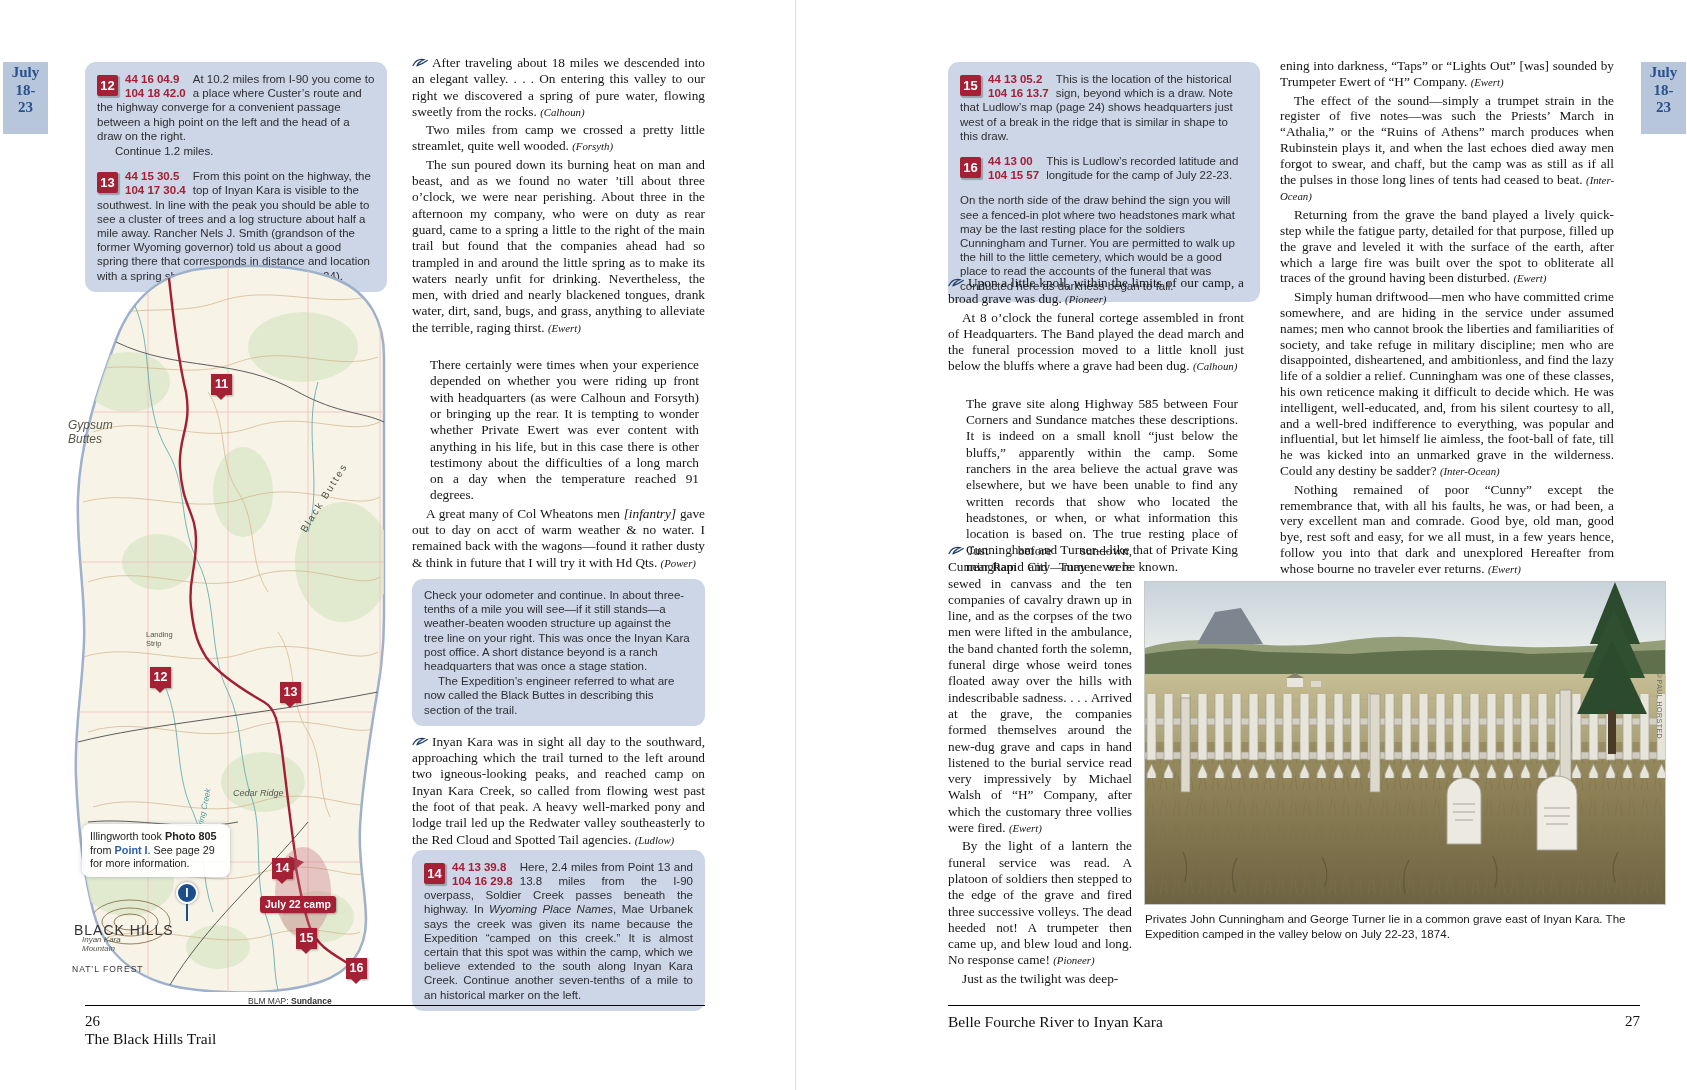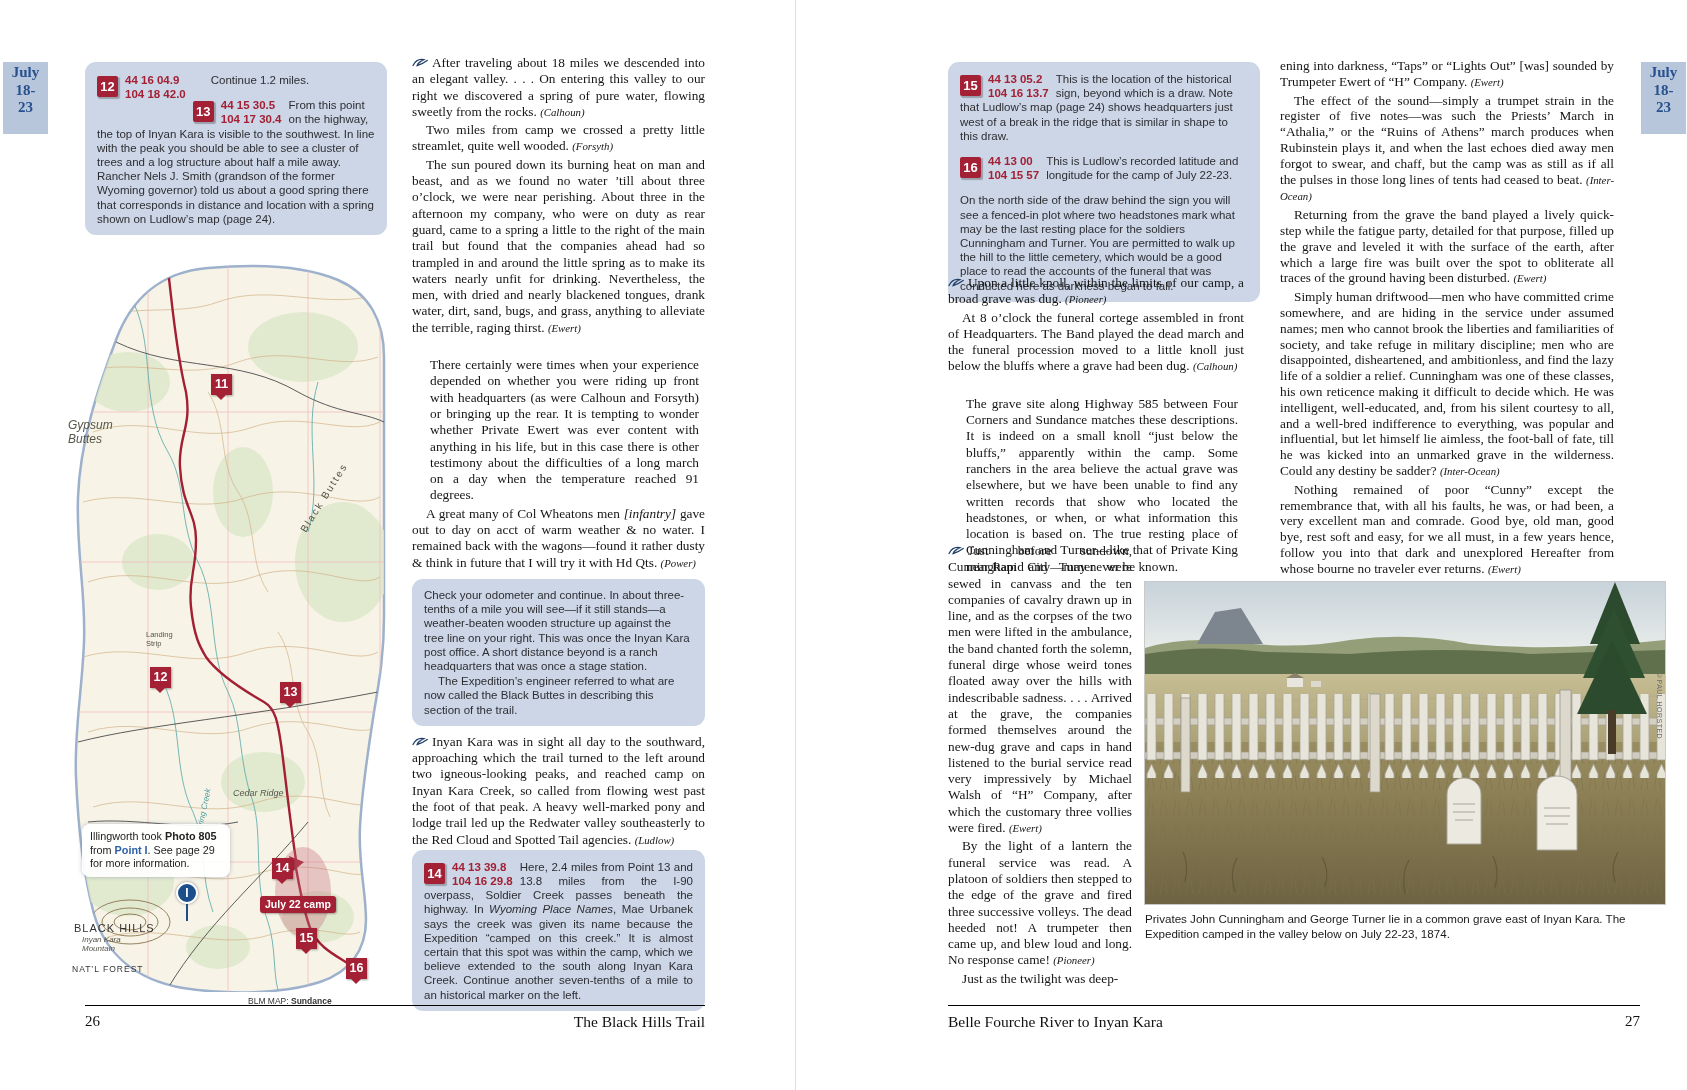--- a/index.html
+++ b/index.html
@@ -92,20 +92,21 @@
   <span>23</span>
 </div>
 
 <div class="abs wpbox" style="left:85px; top:62px; width:302px;">
   <div class="wp-entry">
     <span class="wp-badge">12</span>
     <span class="wp-coords">
       <span>44 16 04.9</span>
       <span>104 18 42.0</span>
     </span>
+    <span>At 10.2 miles from I-90 you come to a place where Custer’s route and the highway converge for a convenient passage between a high point on the left and the head of a draw on the right.</span>
     <span class="wp-more">Continue 1.2 miles.</span>
   </div>
   <div class="wp-entry">
     <span class="wp-badge">13</span>
     <span class="wp-coords">
       <span>44 15 30.5</span>
       <span>104 17 30.4</span>
     </span>
     <span>From this point on the highway, the top of Inyan Kara is visible to the southwest. In line with the peak you should be able to see a cluster of trees and a log structure about half a mile away. Rancher Nels J. Smith (grandson of the former Wyoming governor) told us about a good spring there that corresponds in distance and location with a spring shown on Ludlow’s map (page 24).</span>
   </div>
@@ -186,21 +187,21 @@
 
       <ellipse cx="235" cy="630" rx="28" ry="45" fill="#c76a7a" opacity="0.35"></ellipse>
     </g>
   </svg>
 
   <div class="mlabel" style="left:0px; top:156px; font-size:12px; font-style:italic; width:44px;">Gypsum Buttes</div>
   <div class="mlabel" style="left:216px; top:230px; font-size:10px; letter-spacing:2px; transform:rotate(-58deg); white-space:nowrap;">Black Buttes</div>
   <div class="mlabel" style="left:78px; top:368px; font-size:7.5px; width:34px;">Landing Strip</div>
   <div class="mlabel" style="left:165px; top:526px; font-size:9px; font-style:italic; white-space:nowrap;">Cedar Ridge</div>
   <div class="mlabel" style="left:112px; top:545px; font-size:8px; font-style:italic; color:#4a9a9a; transform:rotate(-78deg); white-space:nowrap;">Spring Creek</div>
-  <div class="mlabel" style="left:6px; top:660px; font-size:11px; letter-spacing:1px; white-space:nowrap; color:#333;">BLACK HILLS</div>
+  <div class="mlabel" style="left:6px; top:660px; font-size:14px; letter-spacing:1px; white-space:nowrap; color:#333;">BLACK HILLS</div>
   <div class="mlabel" style="left:14px; top:673px; font-size:8px; font-style:italic; width:56px;">Inyan Kara Mountain</div>
   <div class="mlabel" style="left:4px; top:702px; font-size:8.5px; letter-spacing:1px; white-space:nowrap; color:#333;">NAT’L FOREST</div>
 
   <div class="map-note" style="left:14px; top:562px; width:148px;">
     <span>Illingworth took </span><b>Photo 805</b><span> from </span><span class="blue">Point I</span><span>. See page 29 for more information.</span>
   </div>
 
   <div class="mk" style="left:143px; top:112px;">11</div>
   <div class="mk" style="left:82px;  top:405px;">12</div>
   <div class="mk" style="left:212px; top:420px;">13</div>
@@ -248,21 +249,21 @@
       <span class="wp-badge">14</span>
       <span class="wp-coords">
         <span>44 13 39.8</span>
         <span>104 16 29.8</span>
       </span>
       <span><span>Here, 2.4 miles from Point 13 and 13.8 miles from the I-90 overpass, Soldier Creek passes beneath the highway. In </span><span class="em">Wyoming Place Names</span><span>, Mae Urbanek says the creek was given its name because the Expedition “camped on this creek.” It is almost certain that this spot was within the camp, which we believe extended to the south along Inyan Kara Creek. Continue another seven-tenths of a mile to an historical marker on the left.</span></span>
     </div>
   </div>
 </div>
 
-<div class="abs footer" style="left:85px; top:1005px; width:620px;">
+<div class="abs footer" style="left:85px; top:1005px; width:620px;flex-direction:column;">
   <span class="pg">26</span>
   <span>The Black Hills Trail</span>
 </div>
 
 <div class="abs wpbox" style="left:948px; top:62px; width:312px;">
   <div class="wp-entry">
     <span class="wp-badge">15</span>
     <span class="wp-coords">
       <span>44 13 05.2</span>
       <span>104 16 13.7</span>

